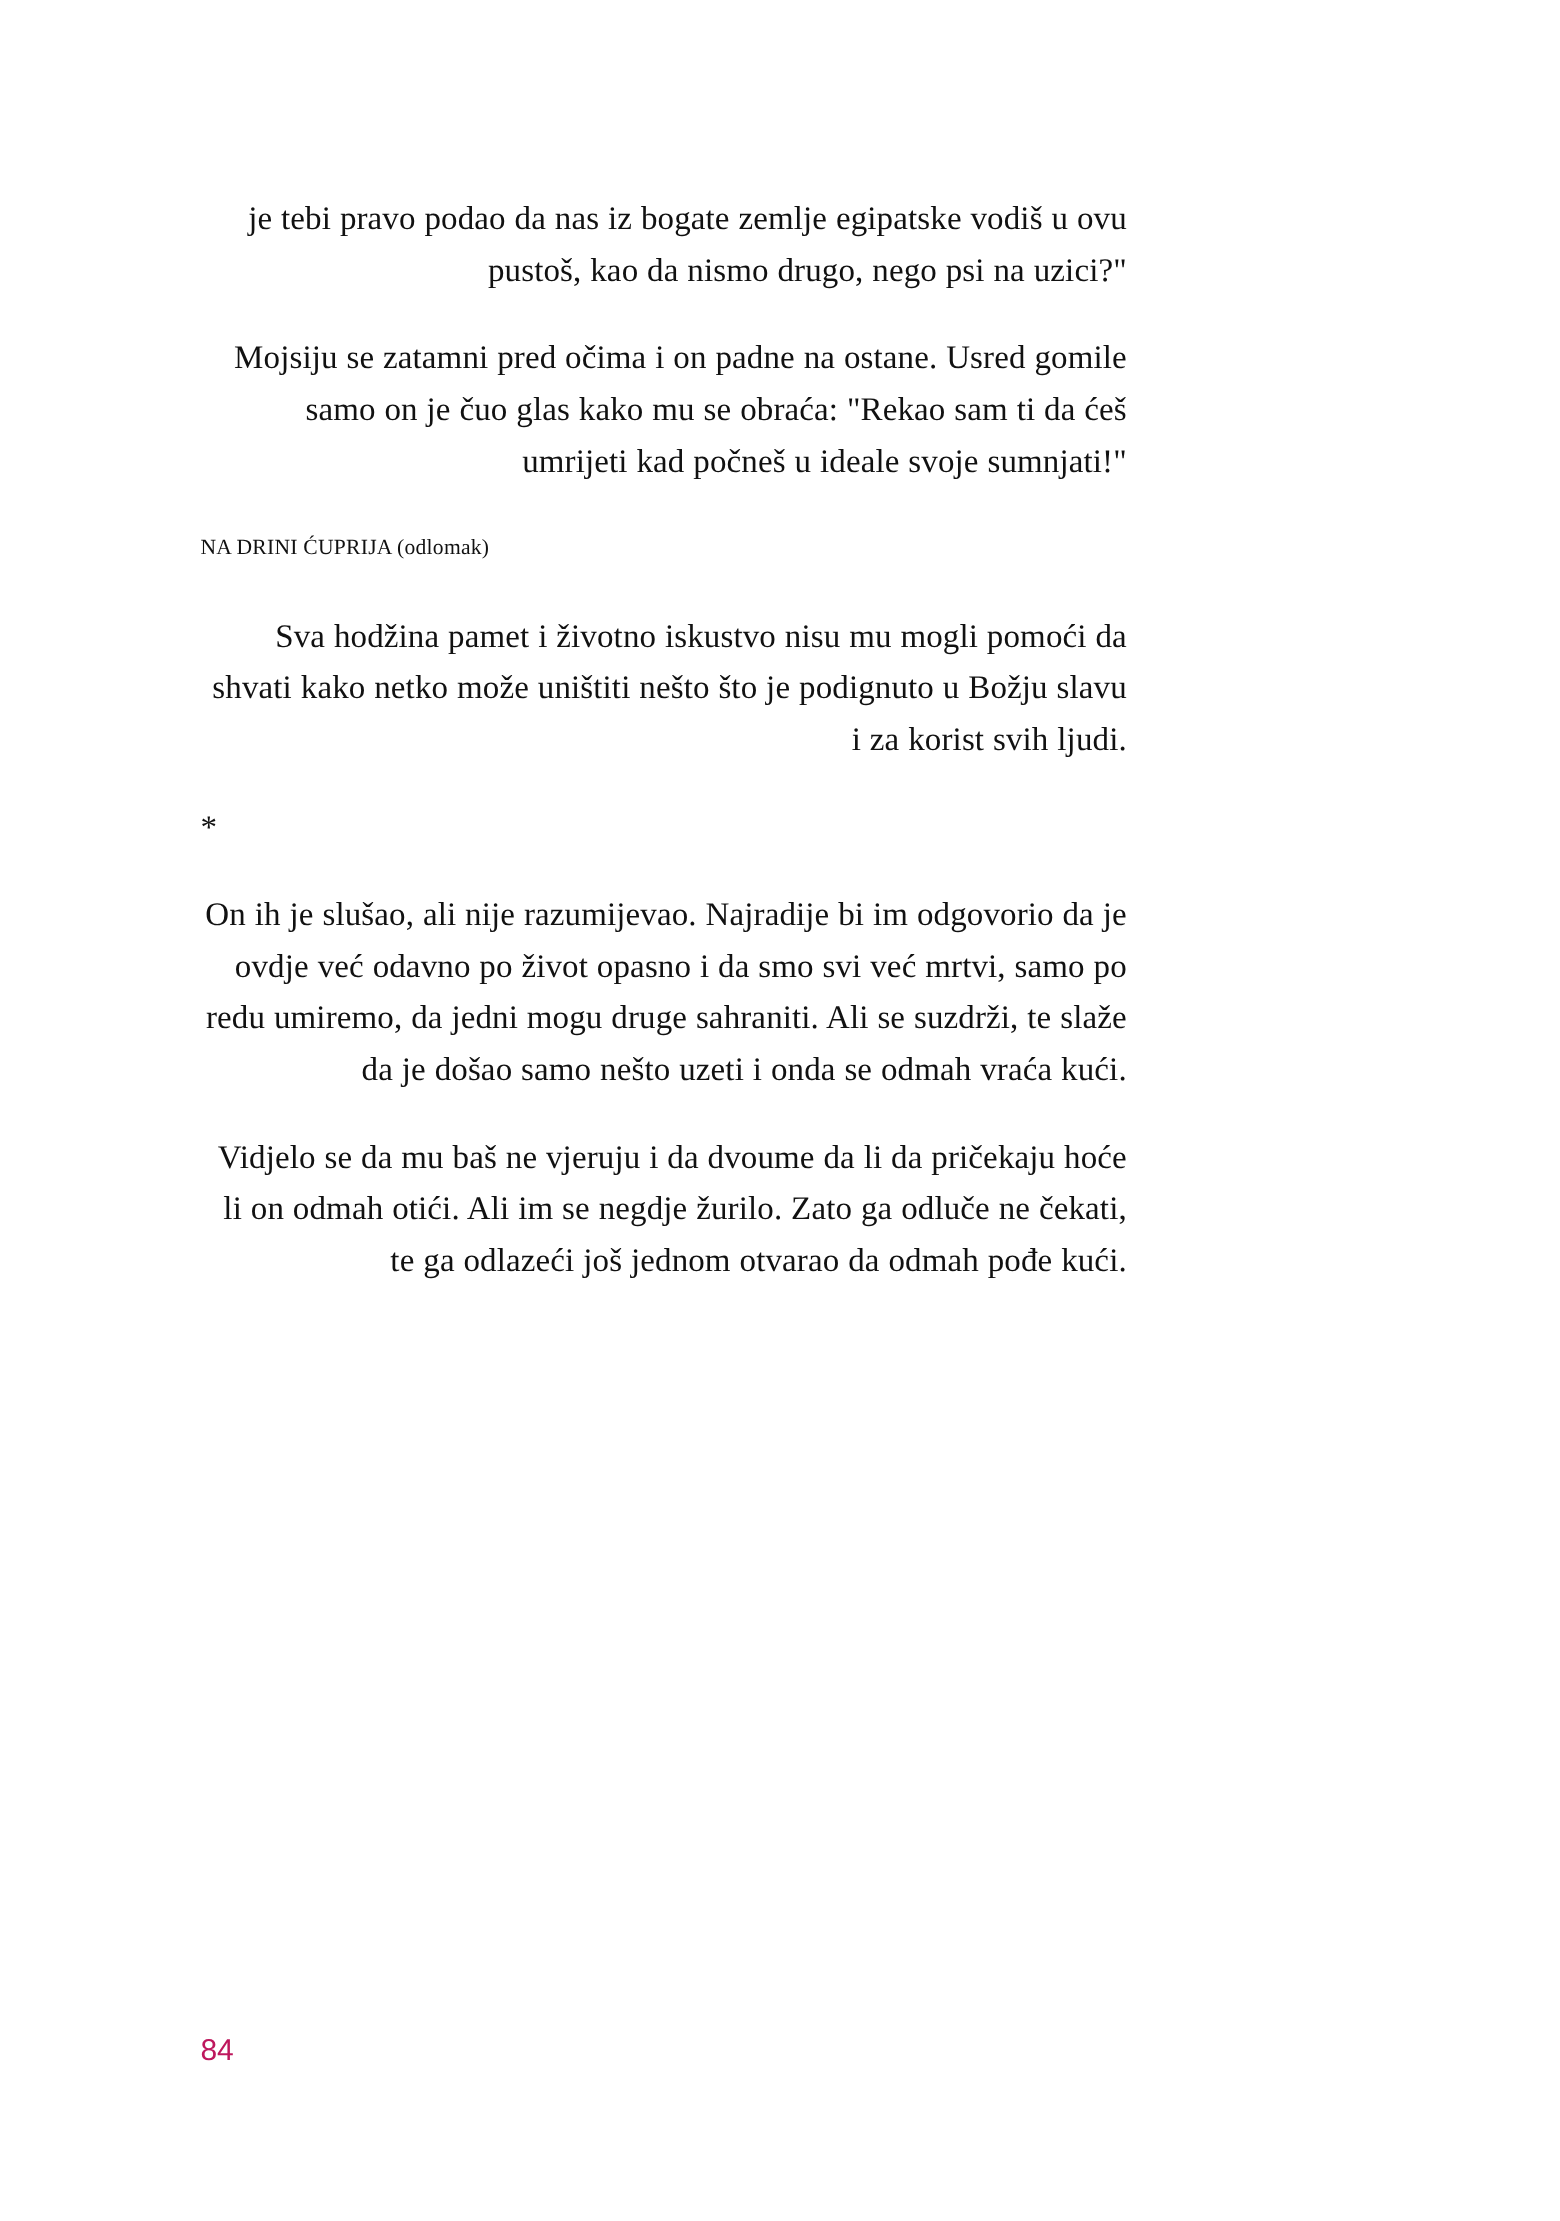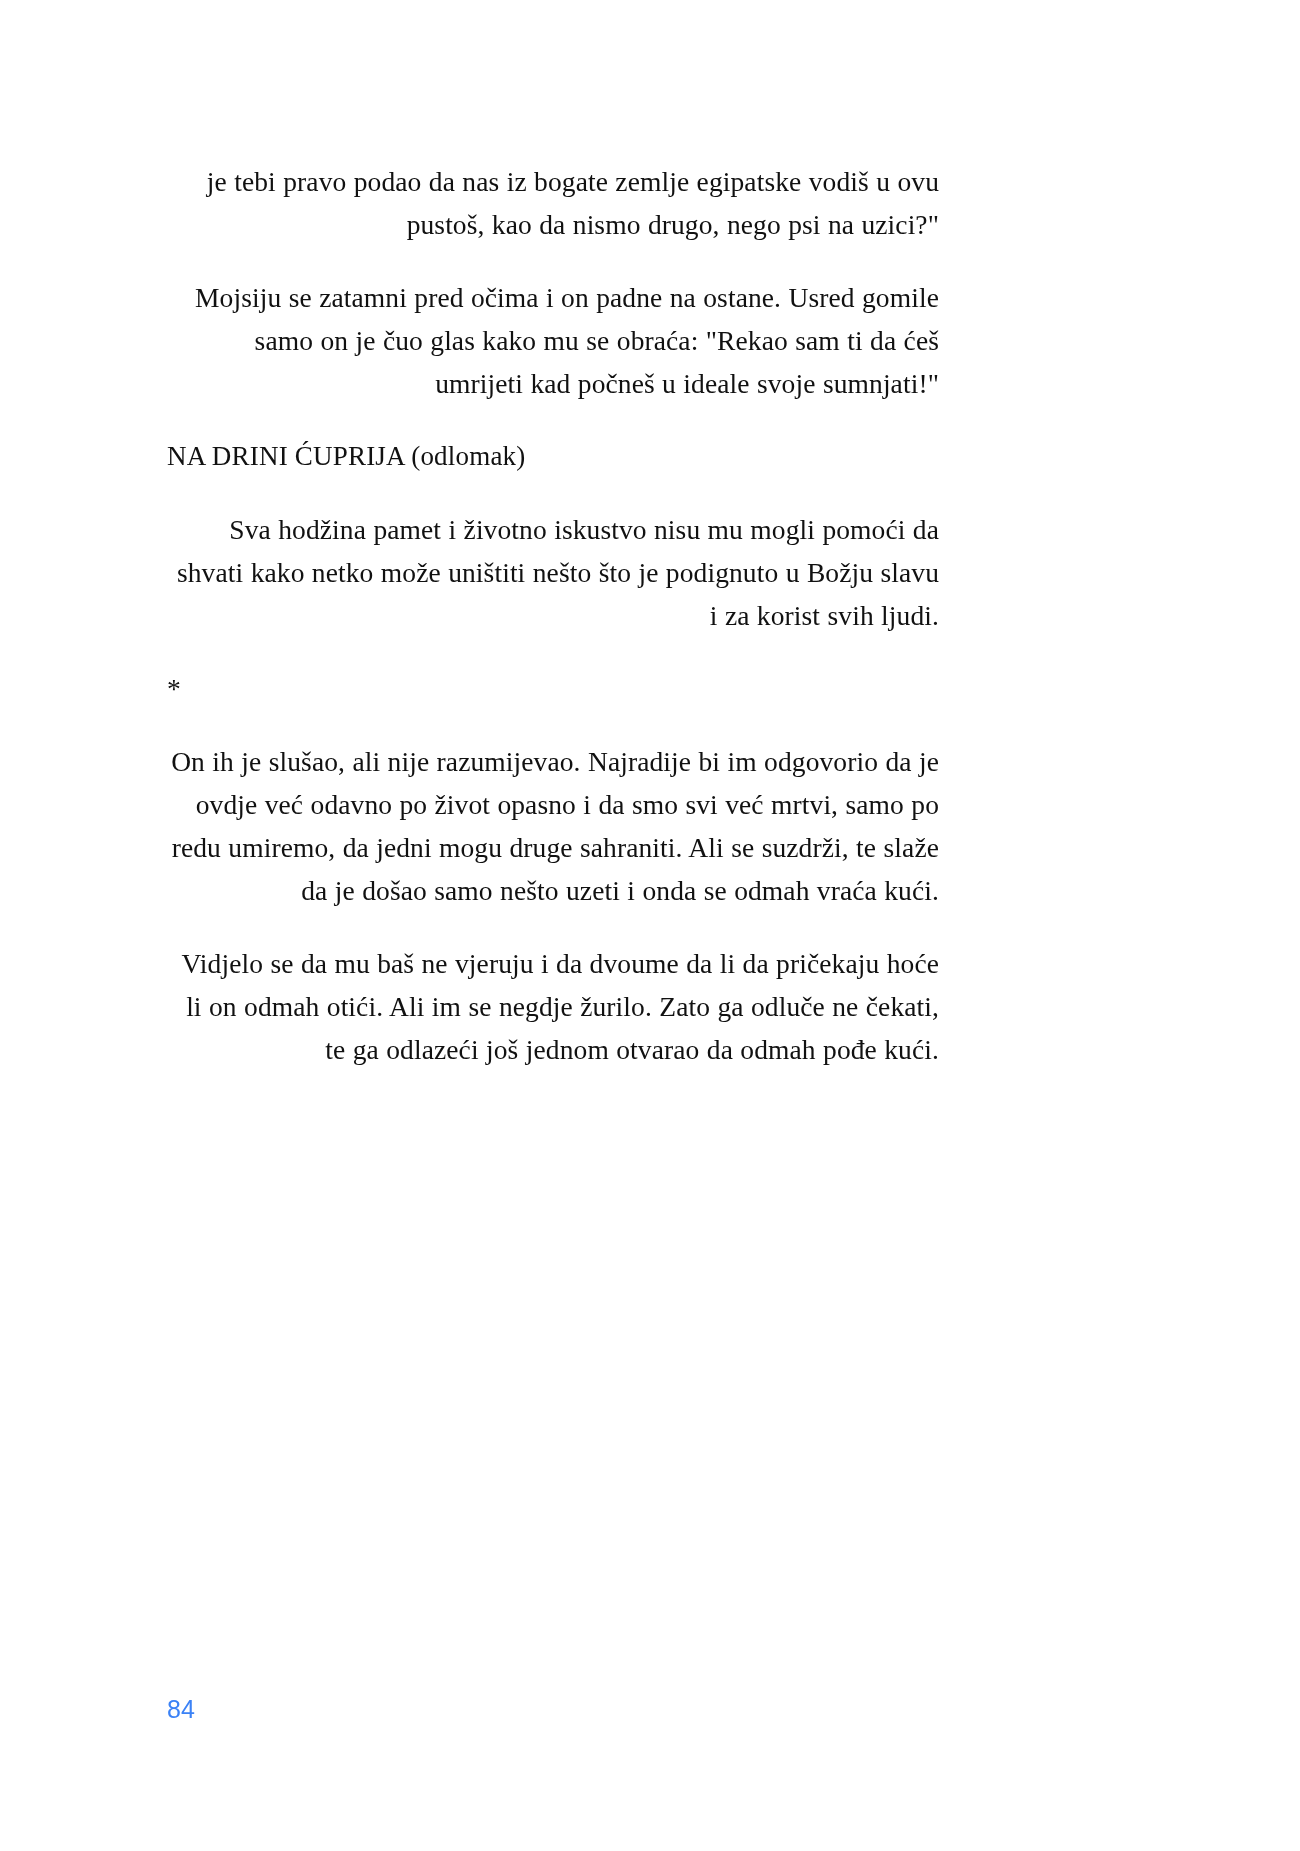--- a/index.html
+++ b/index.html
@@ -35,41 +35,41 @@
     font-size: 27.5px;
     line-height: 43px;
     text-align: right;
     letter-spacing: 0.1px;
     word-spacing: 0.4px;
     color: #111111;
     font-weight: normal;
   }
   p.heading {
     margin: 0 0 30px 0;
-    font-size: 27px;
+    font-size: 18px;
     line-height: 43px;
     color: #111111;
     font-weight: normal;
     letter-spacing: 0.2px;
   }
   p.divider-mark {
     margin: 0 0 30px 0;
     font-size: 27.5px;
     line-height: 43px;
     color: #111111;
     letter-spacing: 0;
   }
   .page-number {
     position: absolute;
     left: 167px;
     top: 1695px;
     font-family: "Liberation Sans", "DejaVu Sans", sans-serif;
     font-size: 25px;
     line-height: 28px;
-    color: #3b82f6;
+    color: #be185d;
   }
 </style>
 </head>
 <body>
 
 <div class="page">
   <div class="content">
 
     <p class="para">je tebi pravo podao da nas iz bogate zemlje egipatske vodiš u ovu pustoš, kao da nismo drugo, nego psi na uzici?"</p>
 

